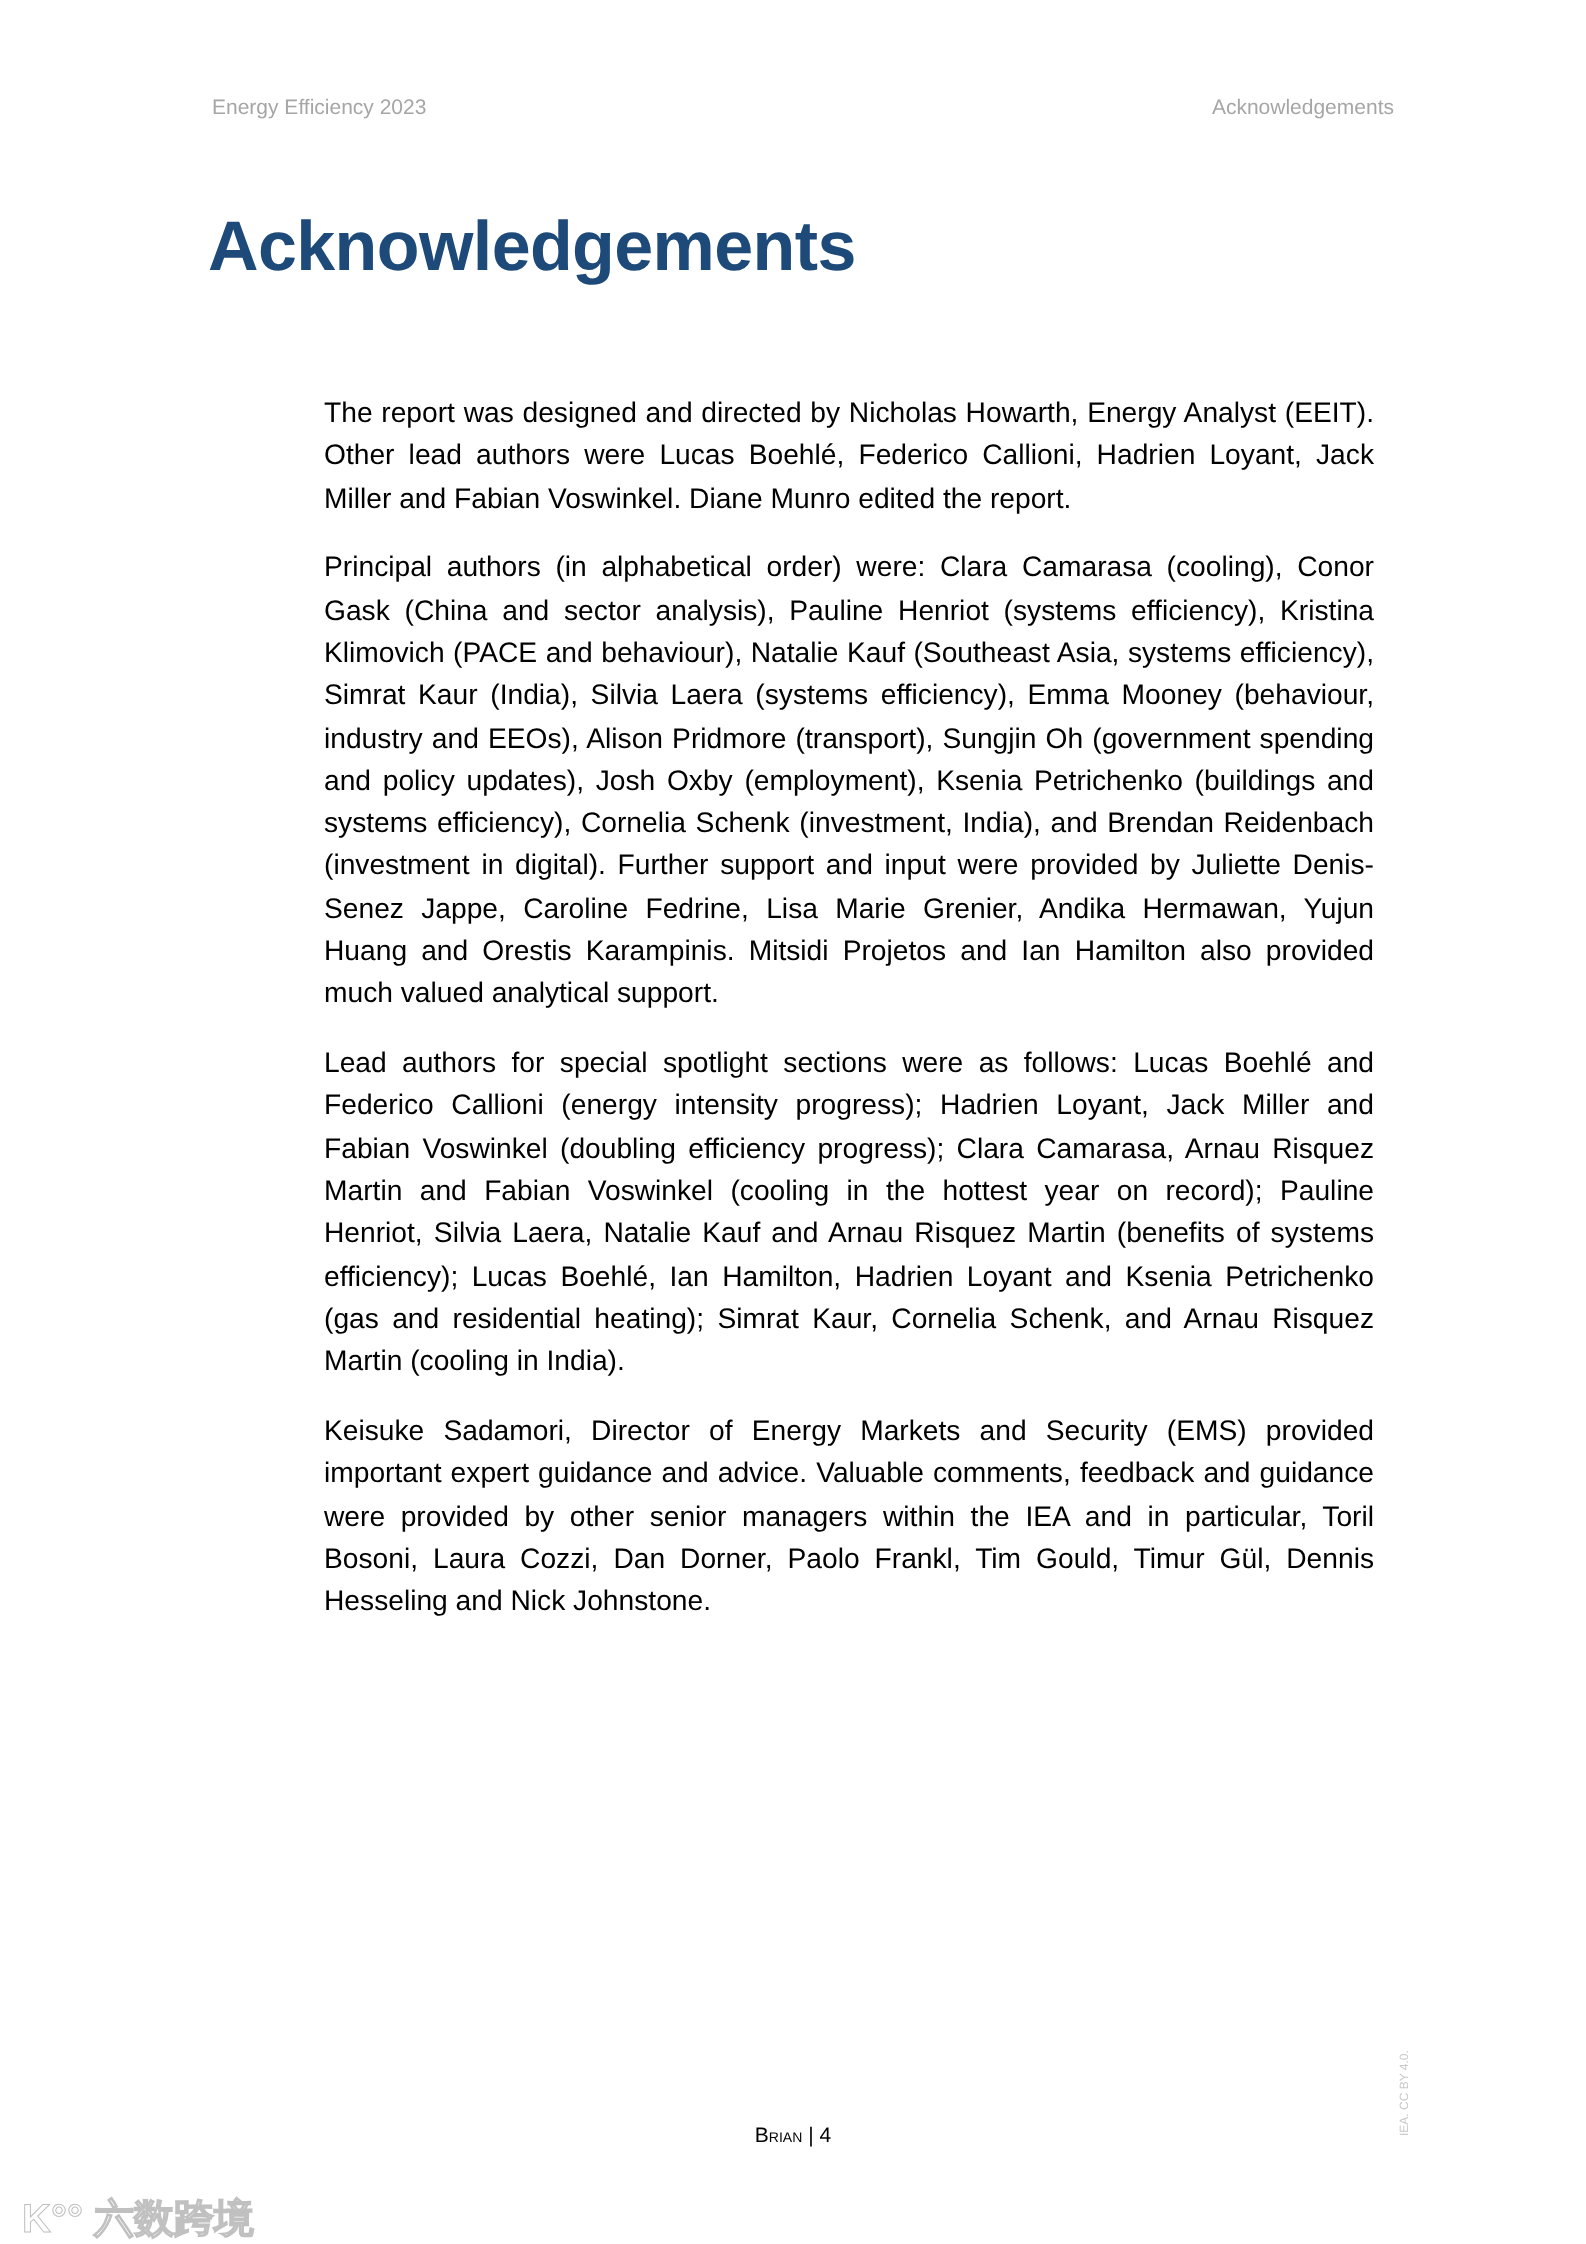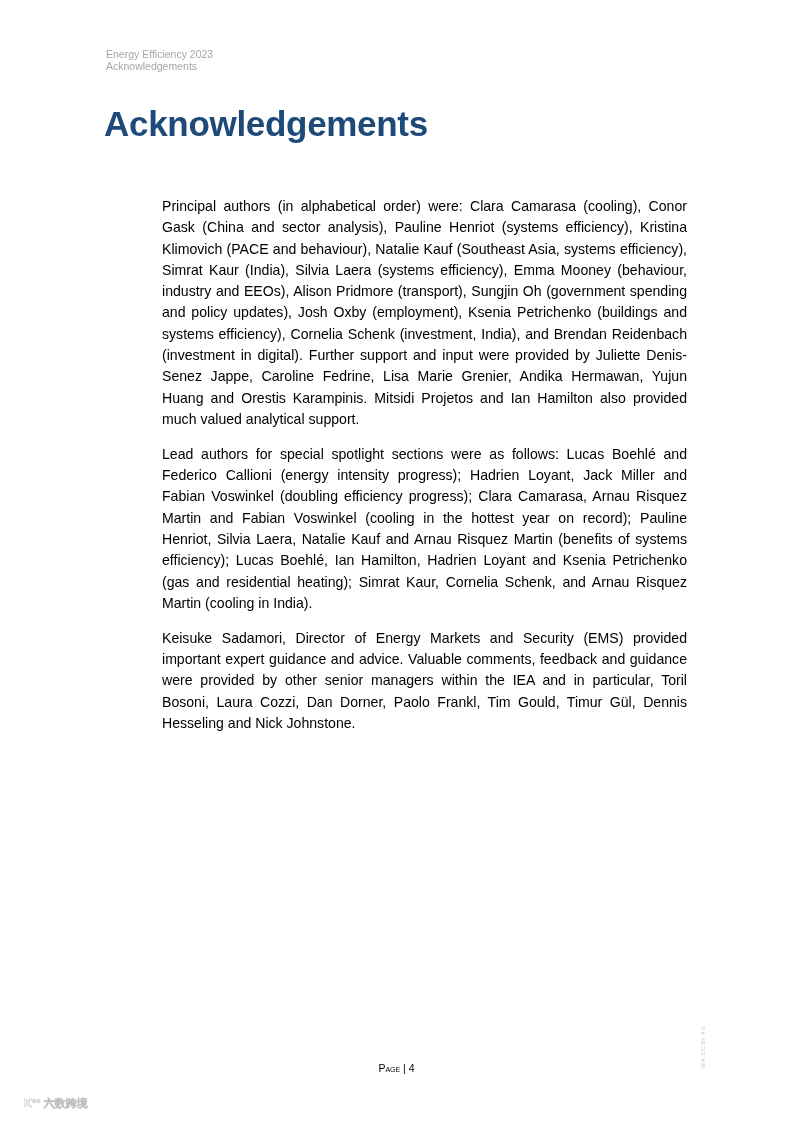--- a/index.html
+++ b/index.html
@@ -3,21 +3,21 @@
 <meta charset="utf-8">
 <style>
   html, body { margin: 0; padding: 0; background: #ffffff; }
   body {
     width: 793px; height: 1122px; position: relative; overflow: hidden;
     font-family: "Liberation Sans", sans-serif; color: #000000;
   }
   .running-header {
     position: absolute; top: 48px; left: 106px; right: 96px;
     display: flex; justify-content: space-between;
-    font-size: 10.5px; color: #a6a6a6; flex-direction: column;
+    font-size: 10.5px; color: #a6a6a6;
   }
   .page-title {
     position: absolute; top: 104px; left: 104px; margin: 0;
     font-size: 35px; font-weight: bold; color: #1e4a7a; letter-spacing: -0.3px;
   }
   .body-text {
     position: absolute; top: 196px; left: 162px; width: 525px;
   }
   .body-text p {
     margin: 0 0 13.5px 0; font-size: 14.1px; line-height: 21.3px;
@@ -27,40 +27,41 @@
     position: absolute; top: 1062px; left: 0; width: 793px; text-align: center;
     font-size: 10.5px; color: #000;
   }
   .footer-page .sc { font-variant: small-caps; }
   .license {
     position: absolute; left: 700px; top: 1068px;
     transform: rotate(-90deg); transform-origin: left top;
     font-size: 6px; color: #c8c8c8; white-space: nowrap;
   }
   .watermark {
-    position: absolute; left: 24px; top: 1096px;
-    font-size: 11px; color: #d2d2d2; font-weight: bold; white-space: nowrap;
+    position: absolute; left: 11px; top: 1096px;
+    font-size: 20px; color: #d2d2d2; font-weight: bold; white-space: nowrap;
     -webkit-text-stroke: 0.5px #c0c0c0; color: #ffffff;
   }
 </style>
 </head>
 <body>
 
 <div class="running-header">
   <span>Energy Efficiency 2023</span>
   <span>Acknowledgements</span>
 </div>
 
 <h1 class="page-title">Acknowledgements</h1>
 
 <div class="body-text">
+  <p>The report was designed and directed by Nicholas Howarth, Energy Analyst (EEIT). Other lead authors were Lucas Boehlé, Federico Callioni, Hadrien Loyant, Jack Miller and Fabian Voswinkel. Diane Munro edited the report.</p>
   <p>Principal authors (in alphabetical order) were: Clara Camarasa (cooling), Conor Gask (China and sector analysis), Pauline Henriot (systems efficiency), Kristina Klimovich (PACE and behaviour), Natalie Kauf (Southeast Asia, systems efficiency), Simrat Kaur (India), Silvia Laera (systems efficiency), Emma Mooney (behaviour, industry and EEOs), Alison Pridmore (transport), Sungjin Oh (government spending and policy updates), Josh Oxby (employment), Ksenia Petrichenko (buildings and systems efficiency), Cornelia Schenk (investment, India), and Brendan Reidenbach (investment in digital). Further support and input were provided by Juliette Denis-Senez Jappe, Caroline Fedrine, Lisa Marie Grenier, Andika Hermawan, Yujun Huang and Orestis Karampinis. Mitsidi Projetos and Ian Hamilton also provided much valued analytical support.</p>
   <p>Lead authors for special spotlight sections were as follows: Lucas Boehlé and Federico Callioni (energy intensity progress); Hadrien Loyant, Jack Miller and Fabian Voswinkel (doubling efficiency progress); Clara Camarasa, Arnau Risquez Martin and Fabian Voswinkel (cooling in the hottest year on record); Pauline Henriot, Silvia Laera, Natalie Kauf and Arnau Risquez Martin (benefits of systems efficiency); Lucas Boehlé, Ian Hamilton, Hadrien Loyant and Ksenia Petrichenko (gas and residential heating); Simrat Kaur, Cornelia Schenk, and Arnau Risquez Martin (cooling in India).</p>
   <p>Keisuke Sadamori, Director of Energy Markets and Security (EMS) provided important expert guidance and advice. Valuable comments, feedback and guidance were provided by other senior managers within the IEA and in particular, Toril Bosoni, Laura Cozzi, Dan Dorner, Paolo Frankl, Tim Gould, Timur Gül, Dennis Hesseling and Nick Johnstone.</p>
 </div>
 
 <div class="footer-page">
-  <span class="sc">Page</span><span> | </span><span>4</span>
+  <span class="sc">Brian</span><span> | </span><span>4</span>
 </div>
 
 <div class="license">IEA. CC BY 4.0.</div>
 
 <div class="watermark">K°° 六数跨境</div>
 
 </body></html>

